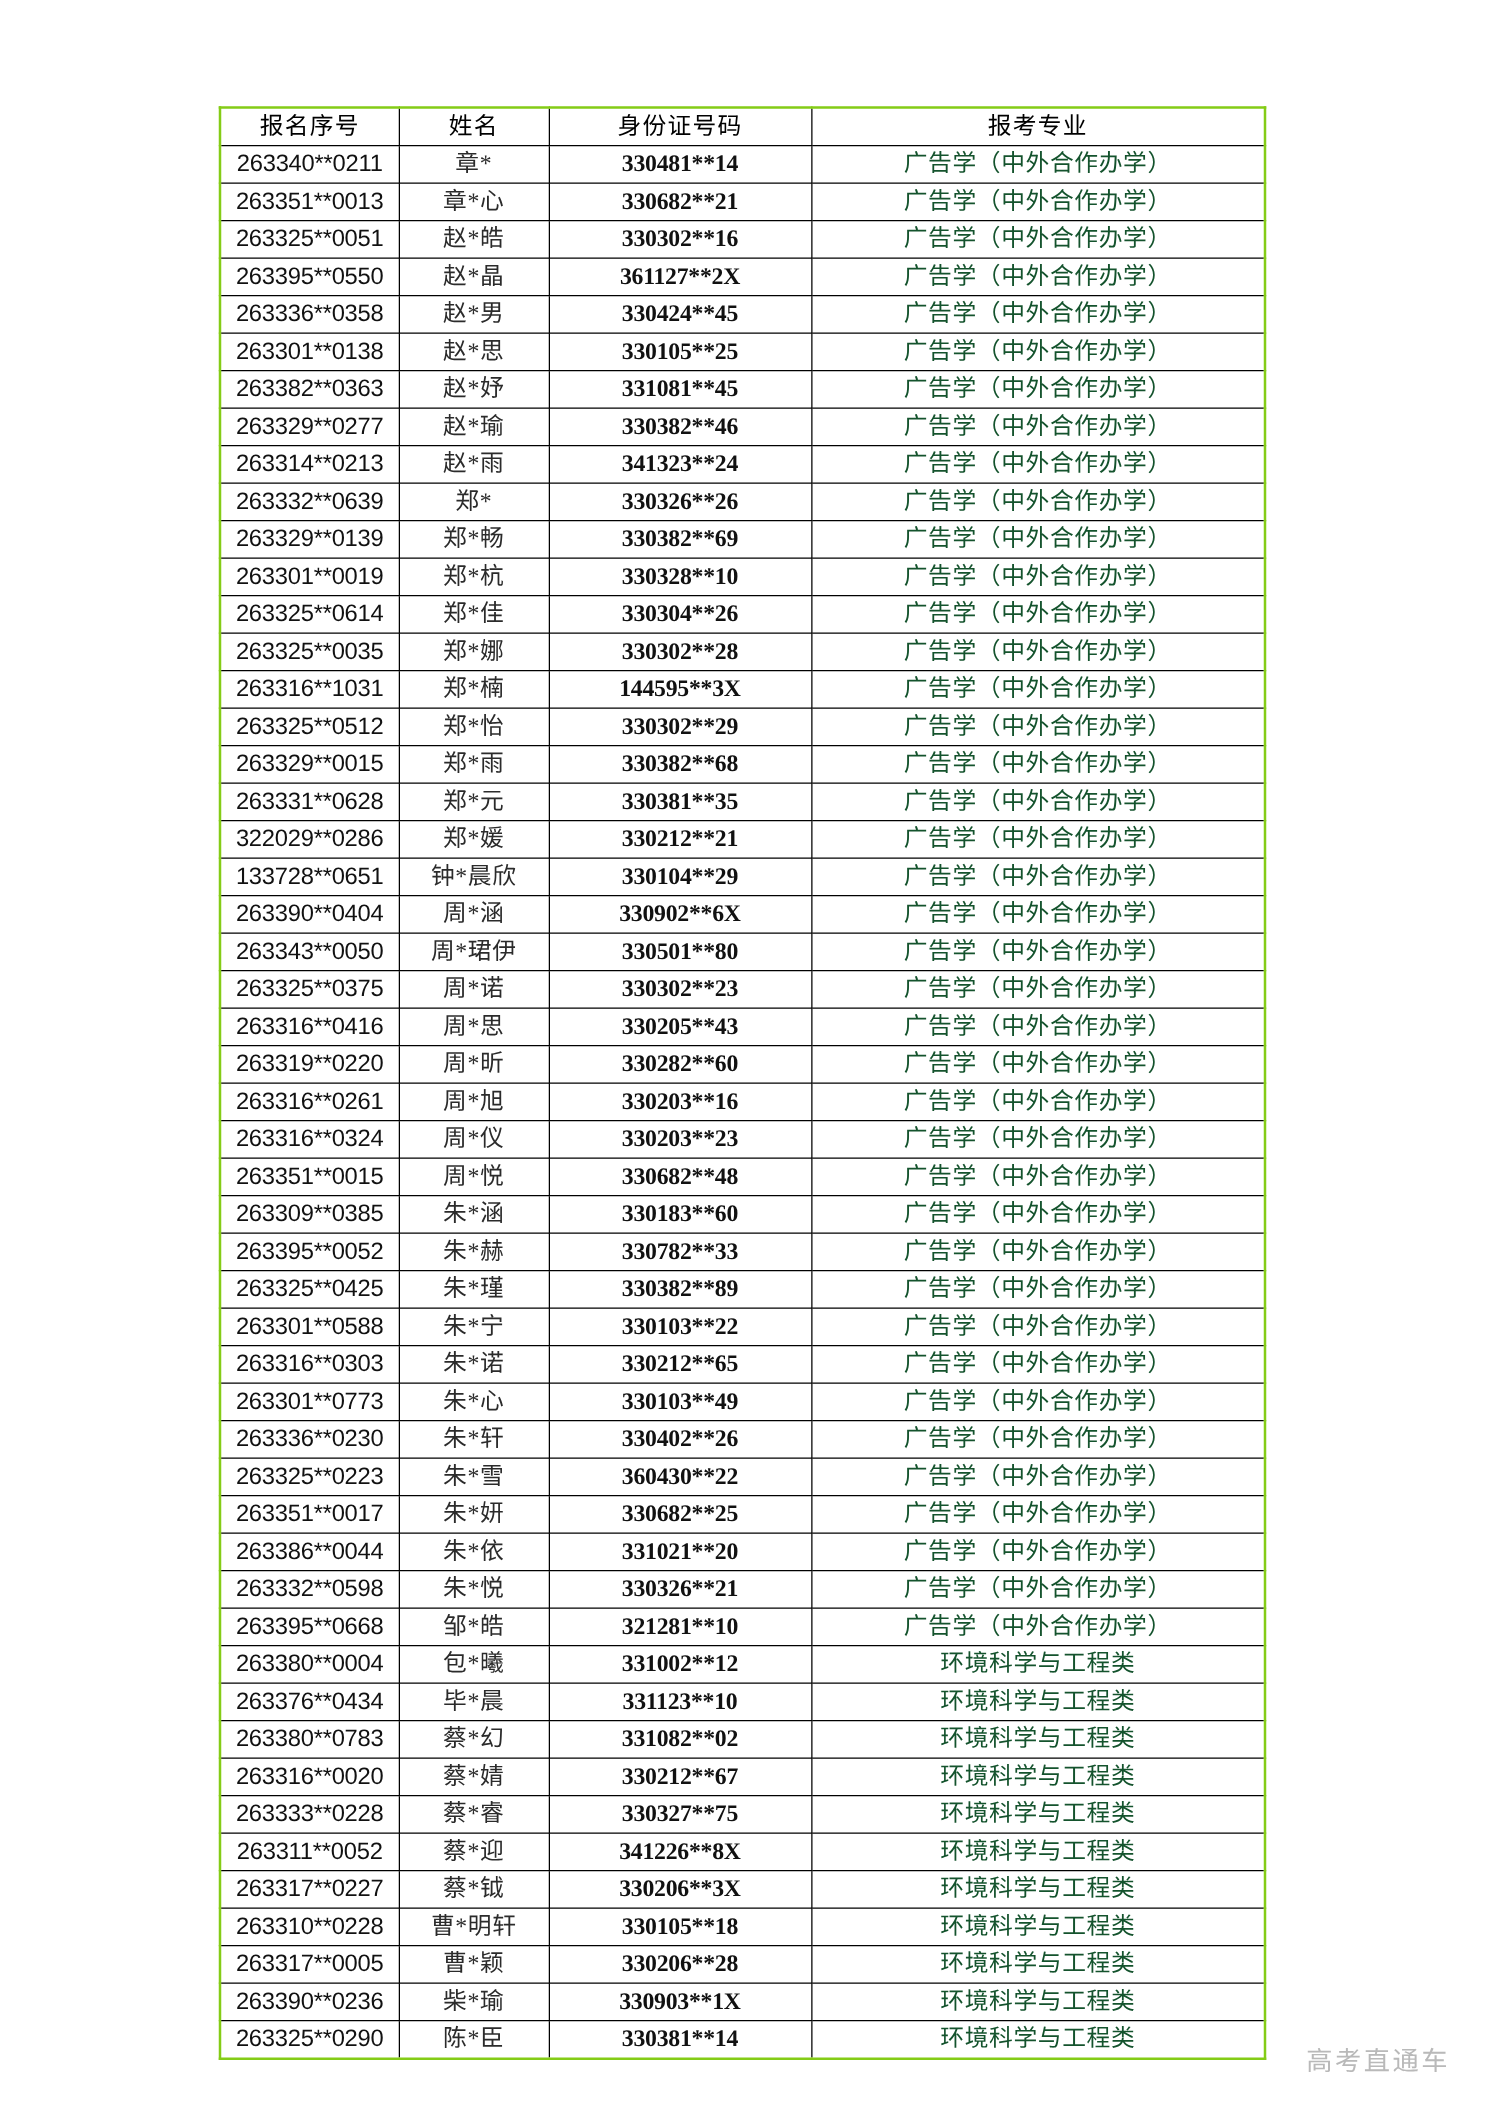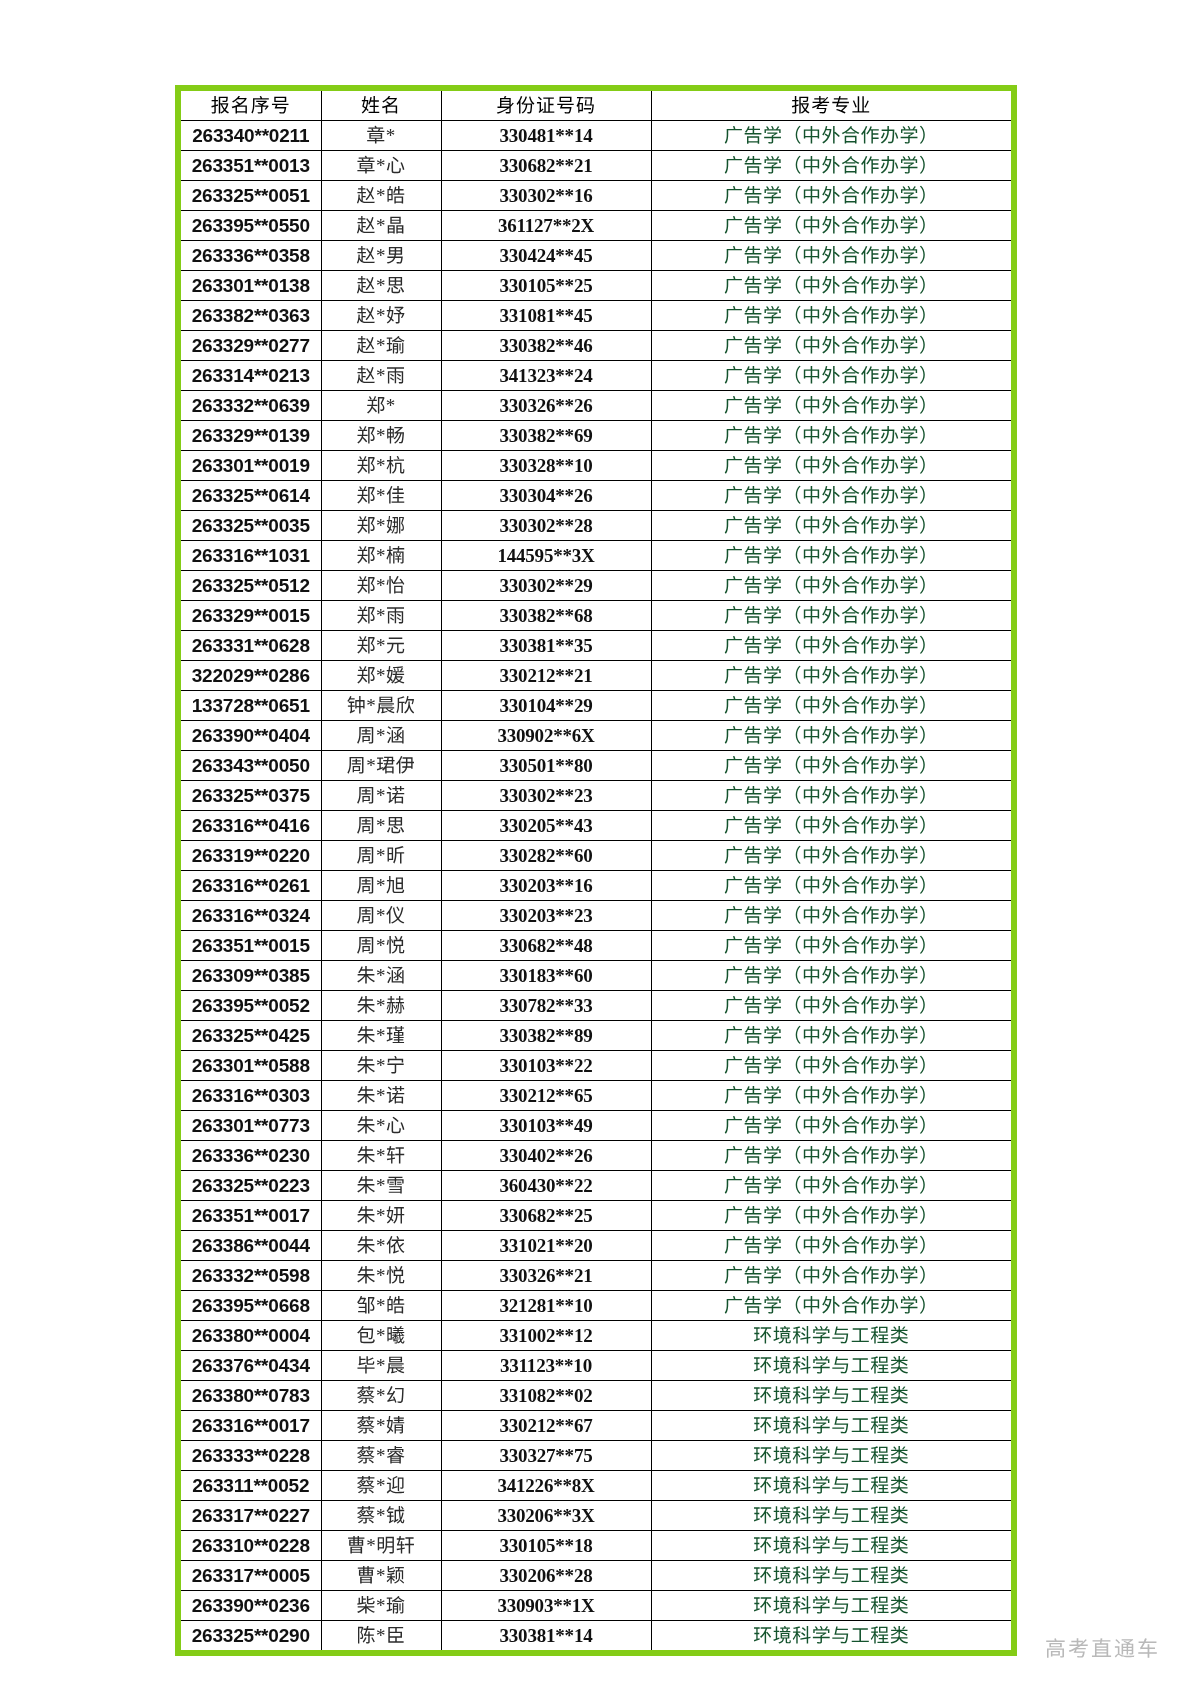--- a/index.html
+++ b/index.html
@@ -28,21 +28,21 @@
     position: absolute;
     left: 175px;
     top: 85px;
     width: 836px;
   }
 
   table.roster {
     border-collapse: collapse;
     table-layout: fixed;
     width: 836px;
-    border: 6px solid #84cc16;
+    border: 2px solid #84cc16;
     padding-left: 44px;
   }
 
   table.roster col.c-seq    { width: 143px; }
   table.roster col.c-name   { width: 120px; }
   table.roster col.c-id     { width: 210px; }
   table.roster col.c-major  { width: 363px; }
 
   table.roster th,
   table.roster td {
@@ -58,21 +58,21 @@
 
   table.roster thead th {
     font-weight: normal;
     font-size: 19px;
     color: #000000;
     letter-spacing: 1px;
   }
 
   td.seq {
     font-family: "Liberation Sans", "DejaVu Sans", sans-serif;
-    font-weight: bold;
+    font-weight: normal;
     font-size: 19px;
     color: #111111;
     letter-spacing: -0.2px;
   }
 
   td.name {
     font-size: 19px;
     color: #2b2b2b;
     letter-spacing: 0.5px;
   }
@@ -377,21 +377,21 @@
             <td class="idno">331123**10</td>
             <td class="major">环境科学与工程类</td>
           </tr>
           <tr>
             <td class="seq">263380**0783</td>
             <td class="name">蔡*幻</td>
             <td class="idno">331082**02</td>
             <td class="major">环境科学与工程类</td>
           </tr>
           <tr>
-            <td class="seq">263316**0017</td>
+            <td class="seq">263316**0020</td>
             <td class="name">蔡*婧</td>
             <td class="idno">330212**67</td>
             <td class="major">环境科学与工程类</td>
           </tr>
           <tr>
             <td class="seq">263333**0228</td>
             <td class="name">蔡*睿</td>
             <td class="idno">330327**75</td>
             <td class="major">环境科学与工程类</td>
           </tr>

